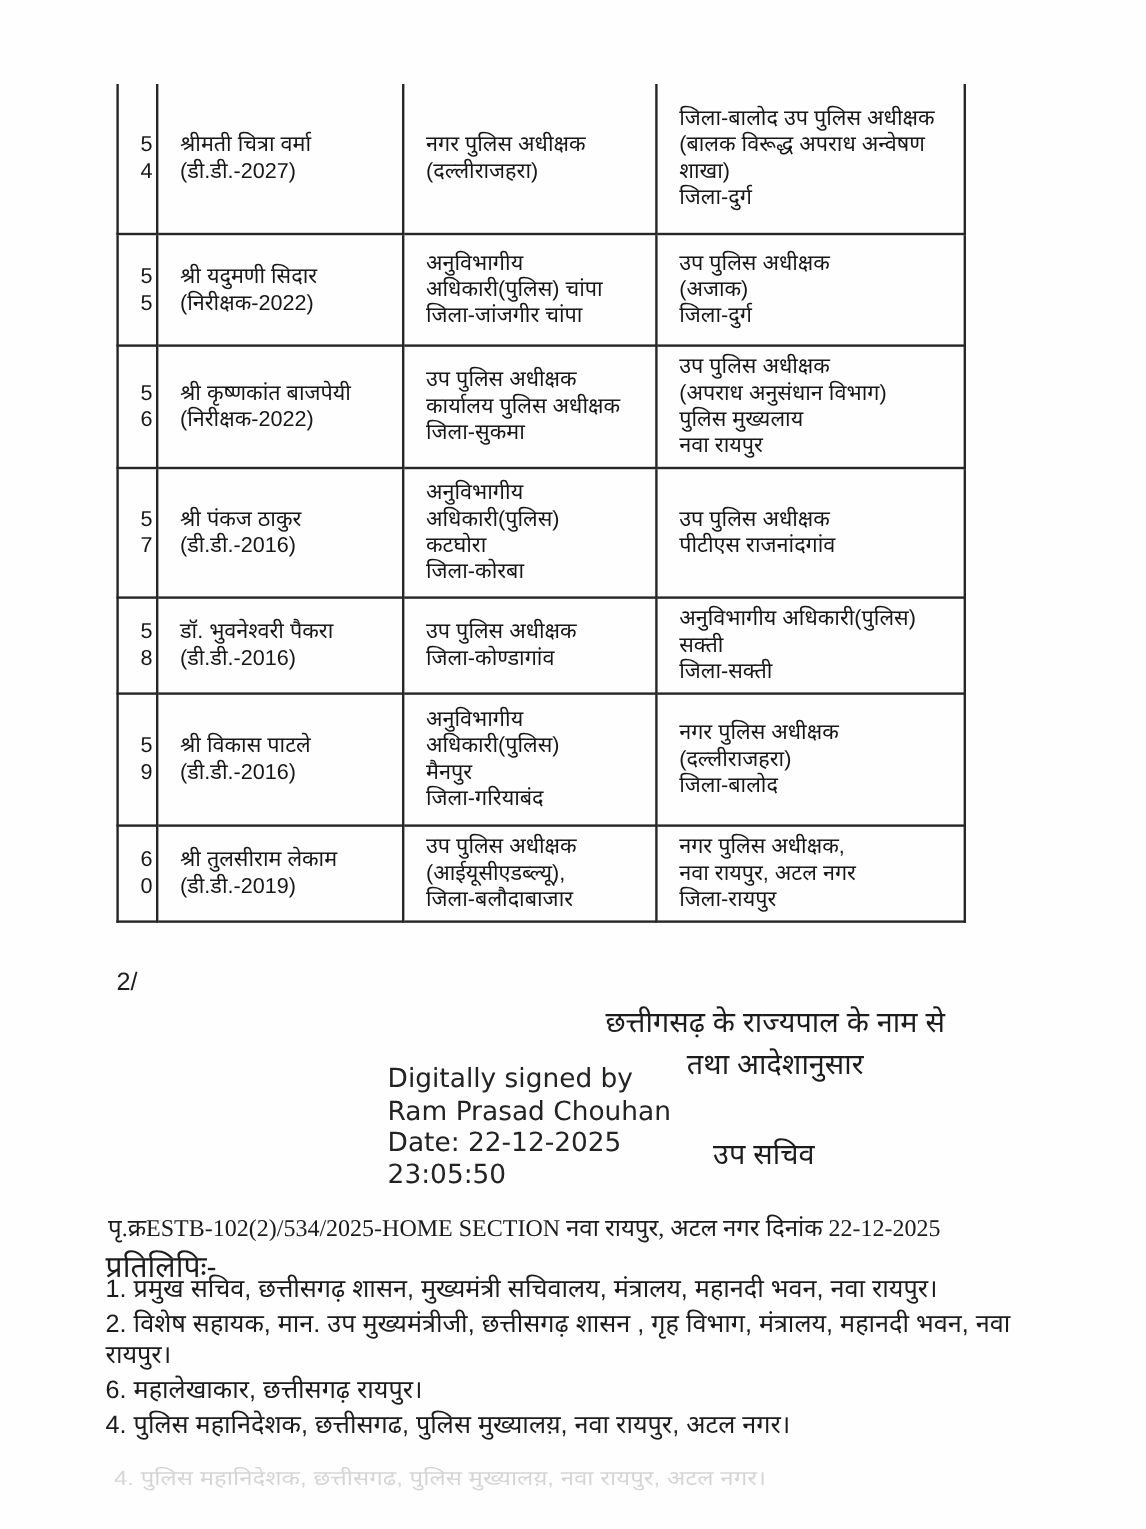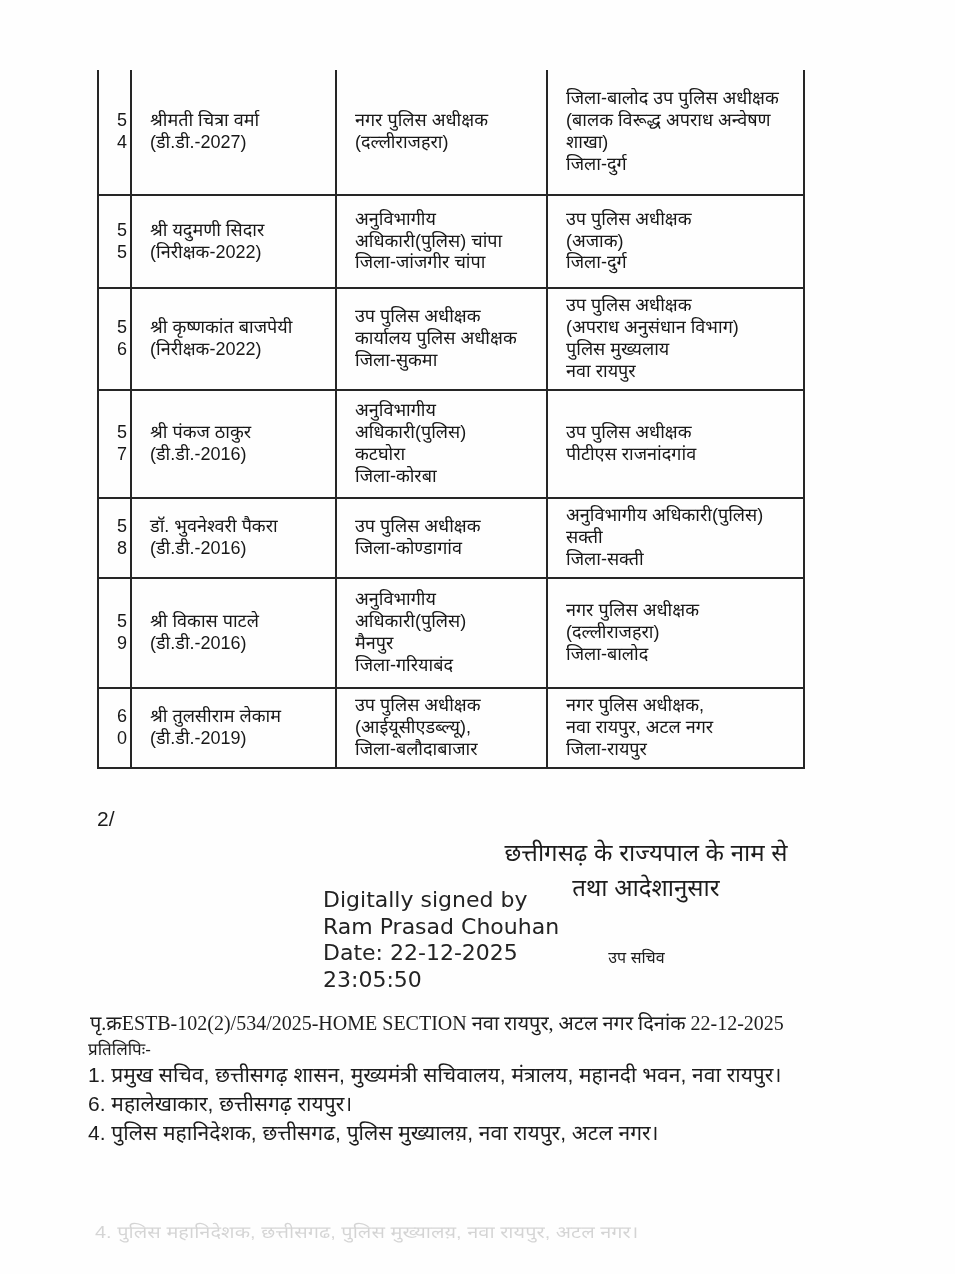--- a/index.html
+++ b/index.html
@@ -38,29 +38,29 @@
   .digsig {
     position:absolute; left:323px; top:859px; width:260px;
     font-size:22px; line-height:1.21; color:#232323;
     font-family:"DejaVu Sans","Liberation Sans",sans-serif;
     white-space:pre-line;
     margin-top:28px;
   }
   
   .signatory {
     position:absolute; left:470px; top:947px; width:333px;
-    text-align:center; font-size:16px; line-height:1.32;
+    text-align:center; font-size:24px; line-height:1.32;
   }
   
   .refline {
     position:absolute; left:90px; top:1009px; width:820px;
     font-size:20px; font-family:"Liberation Serif","DejaVu Serif",serif;
   }
   
-  .copyhead { position:absolute; left:88px; top:1037px; font-size:17px; }
+  .copyhead { position:absolute; left:88px; top:1037px; font-size:25px; }
   .copylist { position:absolute; left:88px; top:1062px; width:800px; }
   .copylist p { margin:0 0 3px 0; font-size:21px; line-height:1.24; }
   
   .ghost {
     position:absolute; left:95px; top:1218px; width:800px;
     font-size:20px; opacity:0.18; filter:blur(0.4px);
     transform:scaleY(0.85);
   }
 </style>
 </head>
@@ -174,19 +174,20 @@
   <div class="signatory">
     <div>उप सचिव</div>
   </div>
 
   <div class="refline">पृ.क्रESTB-102(2)/534/2025-HOME SECTION नवा रायपुर, अटल नगर दिनांक 22-12-2025</div>
 
   <div class="copyhead">प्रतिलिपिः-</div>
 
   <div class="copylist">
     <p>1. प्रमुख सचिव, छत्तीसगढ़ शासन, मुख्यमंत्री सचिवालय, मंत्रालय, महानदी भवन, नवा रायपुर।</p>
+    <p>2. विशेष सहायक, मान. उप मुख्यमंत्रीजी, छत्तीसगढ़ शासन , गृह विभाग, मंत्रालय, महानदी भवन, नवा रायपुर।</p>
     <p>6. महालेखाकार, छत्तीसगढ़ रायपुर।</p>
     <p>4. पुलिस महानिदेशक, छत्तीसगढ, पुलिस मुख्यालय़, नवा रायपुर, अटल नगर।</p>
   </div>
 
   <div class="ghost">4. पुलिस महानिदेशक, छत्तीसगढ, पुलिस मुख्यालय़, नवा रायपुर, अटल नगर।</div>
 
 </div>
 
 </body></html>

